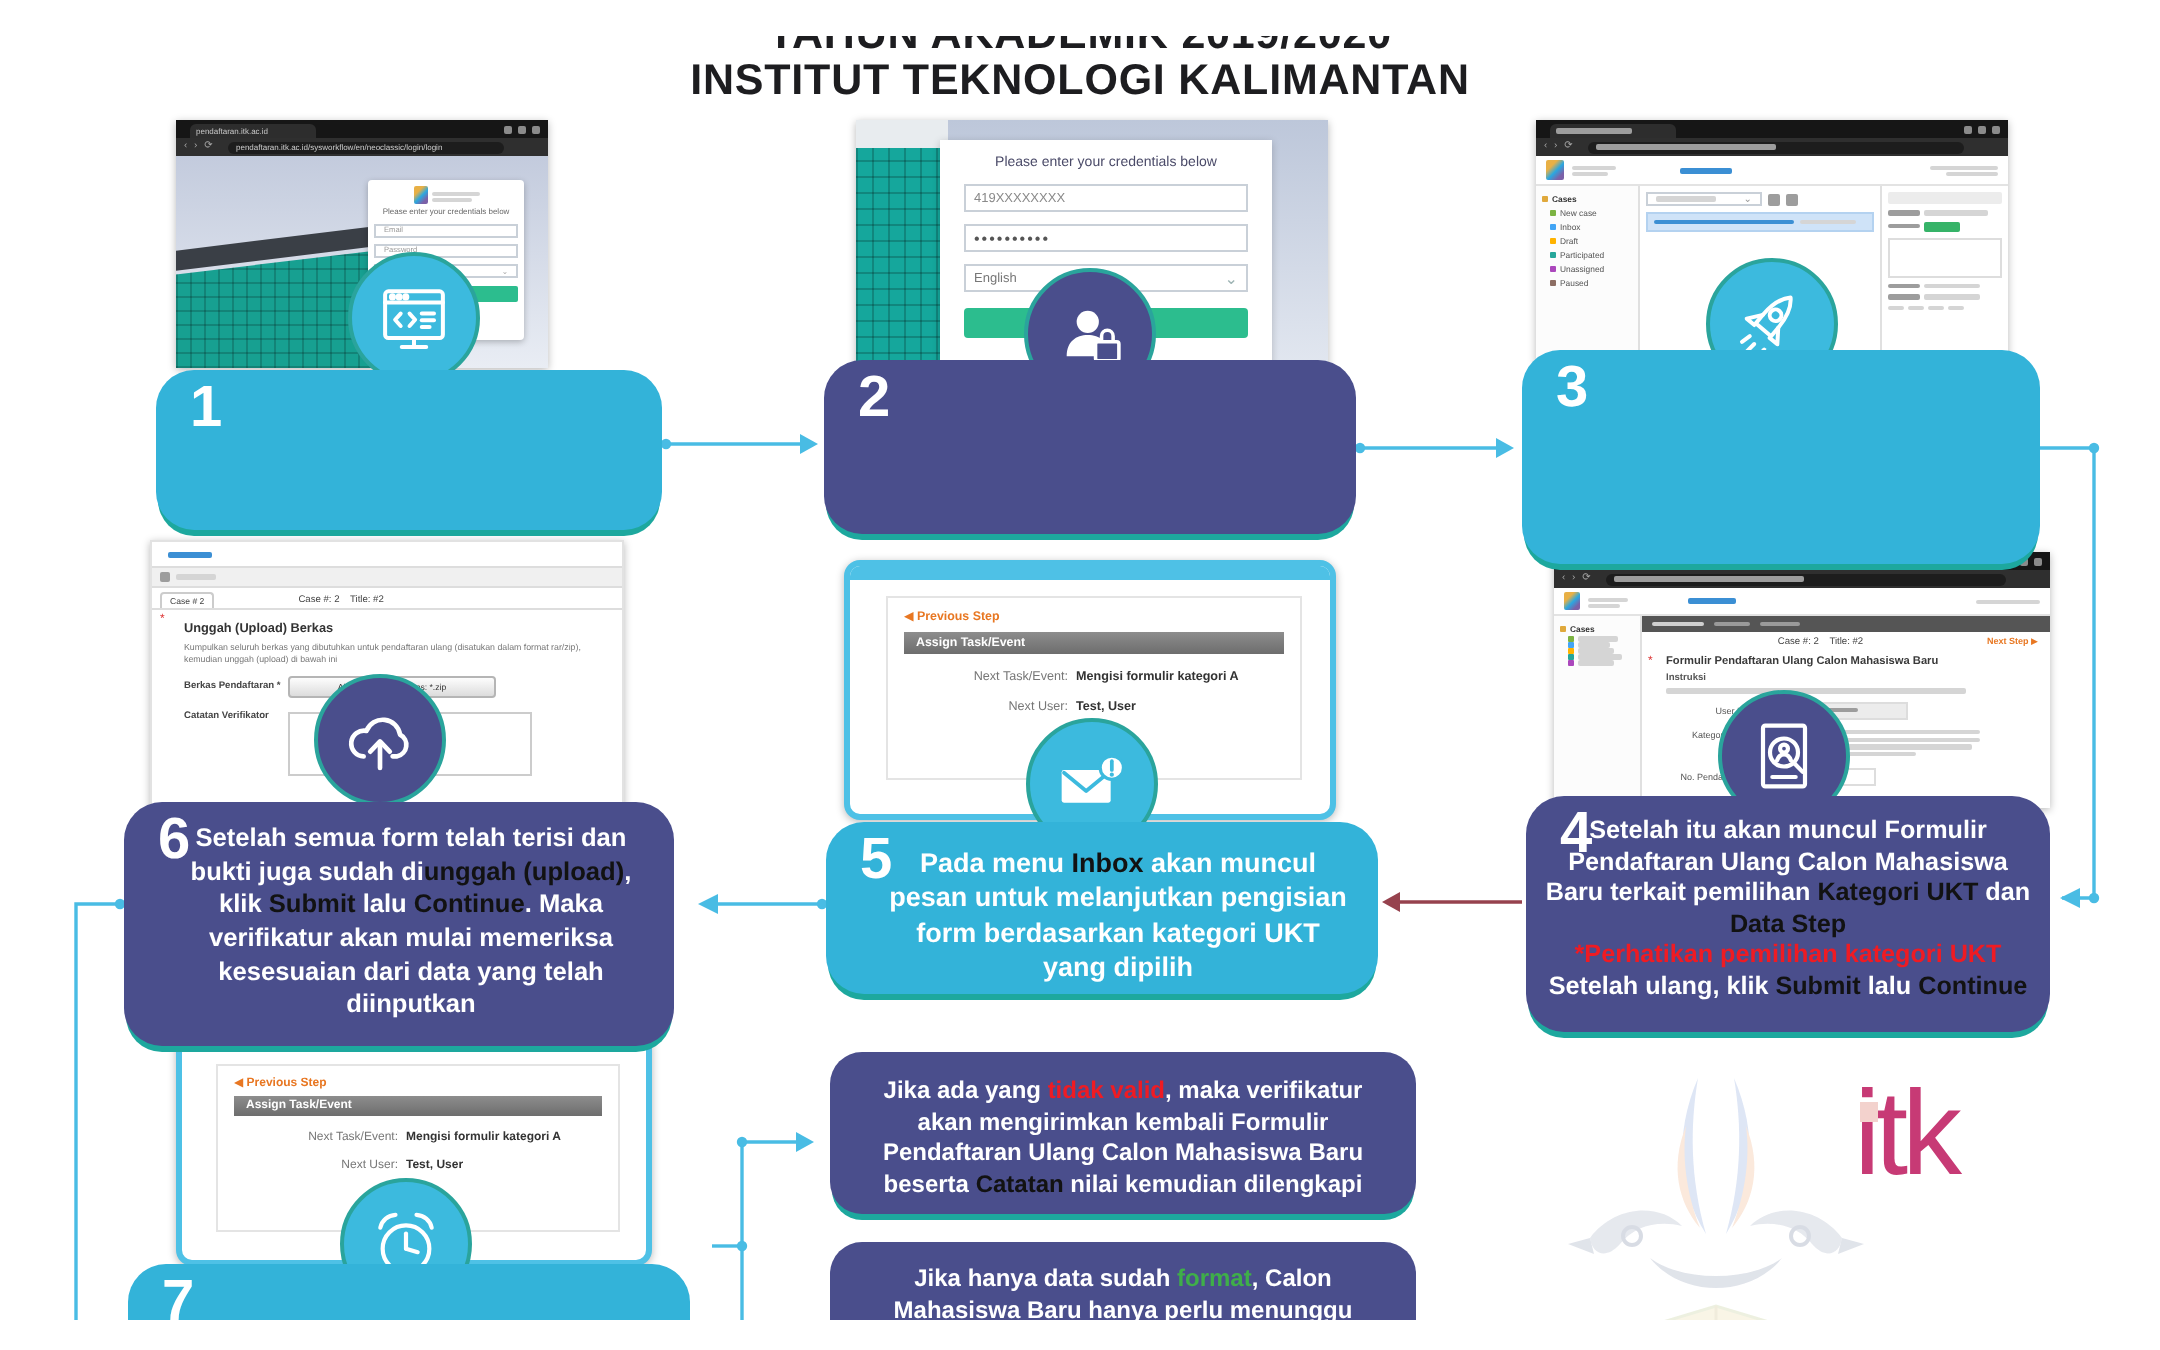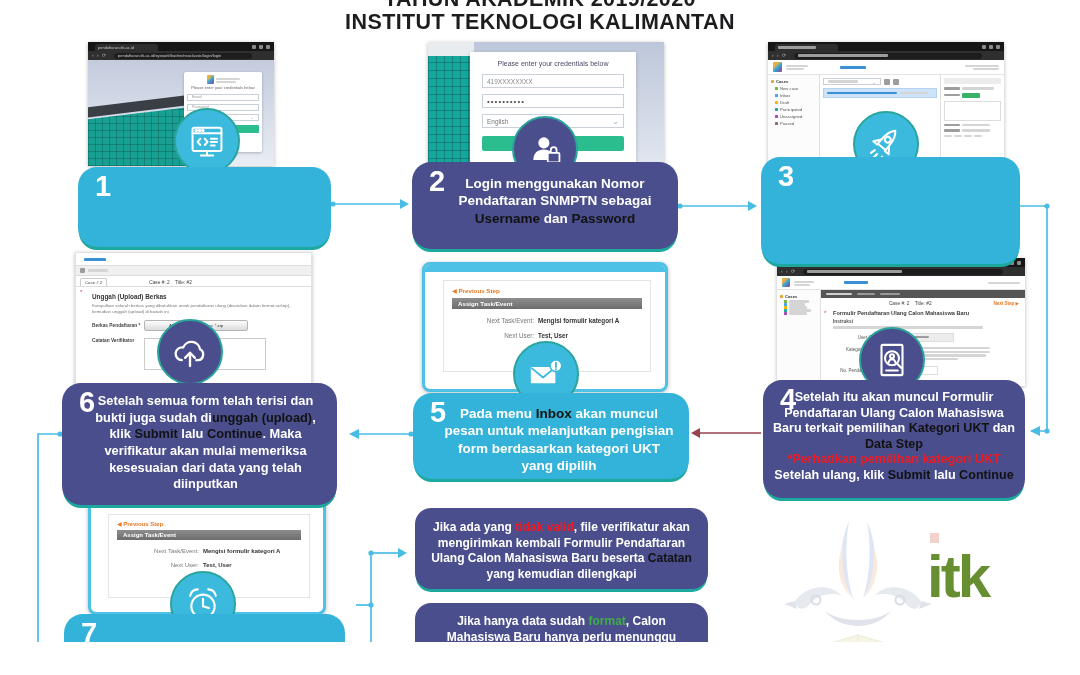--- a/index.html
+++ b/index.html
@@ -1,16 +1,16 @@
 <!DOCTYPE html>
 <html><head>
 <meta charset="utf-8">
 <style>
   html,body{margin:0;padding:0;background:#fff;font-family:"Liberation Sans","DejaVu Sans",sans-serif;}
-  .canvas{position:relative;width:1080px;height:642px;margin:0 auto;background:#fff;overflow:hidden;}
+  .canvas{position:relative;width:1080px;height:642px;margin:18px auto;background:#fff;overflow:hidden;}
   .abs{position:absolute;}
   
   .title-block{position:absolute;left:0;right:0;top:-12px;text-align:center;z-index:5;}
   .title-block div{font-size:21.5px;line-height:23px;font-weight:800;color:#1d1d20;letter-spacing:.4px;}
   
   .sbox{position:absolute;border-radius:19px;z-index:4;box-shadow:0 4px 0 -1px #1da89e;}
   .b-blue{background:#33b3d9;}
   .b-purple{background:#4a4e8c;}
   .num{position:absolute;top:3px;left:17px;font-size:29px;font-weight:800;color:#fff;z-index:2;}
   .segtxt{white-space:pre-line;text-align:center;font-weight:bold;font-size:13.5px;line-height:1.28;}
@@ -42,21 +42,21 @@
   .frame-cyan{border:3px solid #4ec1e6;border-radius:8px;background:#fff;box-sizing:border-box;}
   .gray-hdr{background:linear-gradient(#8d8d8d,#6d6d6d);color:#fff;font-weight:bold;}
   .ornk{color:#e87722;}
   .pm-row{display:flex;font-size:6.3px;line-height:1;margin-top:9px;}
   .pm-row .lbl{width:82px;text-align:right;color:#777;flex:none;padding-right:4px;}
   .pm-row .val{color:#333;font-weight:bold;}
   .cont-btn{border:1px solid #b5b5b5;background:linear-gradient(#fdfdfd,#dcdcdc);border-radius:2px;
     font-size:5.5px;color:#333;display:flex;align-items:center;justify-content:center;}
   
   .wm{position:absolute;left:783px;top:503px;width:292px;height:172px;z-index:0;opacity:.85;}
-  .wm-itk{position:absolute;left:144px;top:44px;font-size:60px;font-weight:700;letter-spacing:-3px;color:#4d7c0f;line-height:1;}
+  .wm-itk{position:absolute;left:144px;top:16px;font-size:60px;font-weight:400;letter-spacing:-3px;color:#be185d;line-height:1;}
   .wm-lines{position:absolute;left:146px;top:100px;font-size:19px;line-height:23px;color:#c5cde3;}
 </style>
 </head>
 <body>
 
 <div class="canvas">
 
   <svg class="abs" style="left:0;top:0;z-index:2;" width="1080" height="675" viewBox="0 0 1080 675">
     <g stroke="#49bce4" stroke-width="1.7" fill="none">
       <line x1="333" y1="204" x2="400" y2="204"></line>
@@ -170,21 +170,20 @@
   <div class="circle-icon c-purple" style="left:512px;top:116px;">
     <svg width="40" height="40" viewBox="0 0 36 36">
       <circle cx="17" cy="12.5" r="5" fill="#fff"></circle>
       <path d="M7.5 28 c0,-6.5 4.2,-9.5 9.5,-9.5 c5.3,0 9.5,3 9.5,9.5 Z" fill="#fff"></path>
       <rect x="20.5" y="21.5" width="10.5" height="8.5" rx="1" fill="#4a4e8c" stroke="#fff" stroke-width="1.6"></rect>
       <path d="M23.2 21.5 v-2.6 a2.6,2.6 0 0 1 5.2,0 v2.6" fill="none" stroke="#fff" stroke-width="1.6"></path>
     </svg>
   </div>
   <div class="sbox b-purple" style="left:412px;top:162px;width:266px;height:87px;">
     <div class="num">2</div>
-    <div class="segtxt" style="padding:13px 14px 6px 34px;"><span class="sw">Login menggunakan Nomor Pendaftaran SNMPTN sebagai </span><span class="sk">Username</span><span class="sw"> dan </span><span class="sk">Password</span></div>
   </div>
 
   <div class="shot" style="left:768px;top:42px;width:236px;height:122px;">
     <div class="chrome-top">
       <div class="tab"><span class="skel d" style="display:inline-block;width:38px;height:3px;"></span></div>
       <div class="win-dots">
           <i></i>
           <i></i>
           <i></i>
         </div>
@@ -505,21 +504,21 @@
       <line x1="11" y1="28.5" x2="8.5" y2="31.5"></line>
       <line x1="25" y1="28.5" x2="27.5" y2="31.5"></line>
     </svg>
   </div>
   <div class="sbox b-blue" style="left:64px;top:614px;width:281px;height:75px;">
     <div class="num">7</div>
     <div class="segtxt" style="padding:36px 14px 8px;"><span class="sw">Menunggu dari verifikasi berkas</span></div>
   </div>
 
   <div class="sbox b-purple" style="left:415px;top:508px;width:293px;height:81px;border-radius:16px;">
-    <div class="segtxt" style="padding:12px 14px 6px;font-size:12px;line-height:1.3;"><span class="sw">Jika ada yang </span><span class="sr">tidak valid</span><span class="sw">, file verifikatur akan mengirimkan kembali Formulir Pendaftaran Ulang Calon Mahasiswa Baru beserta </span><span class="sk">Catatan</span><span class="sw"> yang kemudian dilengkapi</span></div>
+    <div class="segtxt" style="padding:12px 14px 6px;font-size:12px;line-height:1.3;"><span class="sw">Jika ada yang </span><span class="sr">tidak valid</span><span class="sw">, maka verifikatur akan mengirimkan kembali Formulir Pendaftaran Ulang Calon Mahasiswa Baru beserta </span><span class="sk">Catatan</span><span class="sw"> nilai kemudian dilengkapi</span></div>
   </div>
   <div class="sbox b-purple" style="left:415px;top:603px;width:293px;height:86px;border-radius:16px;">
     <div class="segtxt" style="padding:11px 14px 4px;font-size:12px;line-height:1.3;"><span class="sw">Jika hanya data sudah </span><span class="sg">format</span><span class="sw">, Calon Mahasiswa Baru hanya perlu menunggu sampai diumumkan besaran nilai UKT yang harus dibayarkan. *Pengumuman ini akan masuk ke dalam </span></div>
   </div>
 
   <div class="wm">
     <svg width="150" height="172" viewBox="0 0 150 172" style="position:absolute;left:0;top:0;">
       <g opacity="0.75">
         <path d="M66,18 C54,46 56,74 70,96 C62,68 62,42 66,18 Z" fill="#ccd8f0"></path>
         <path d="M84,18 C96,46 94,74 80,96 C88,68 88,42 84,18 Z" fill="#ccd8f0"></path>

